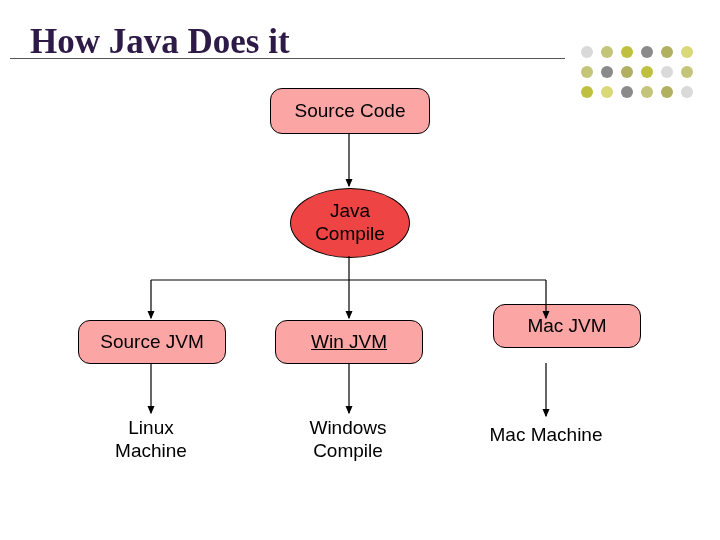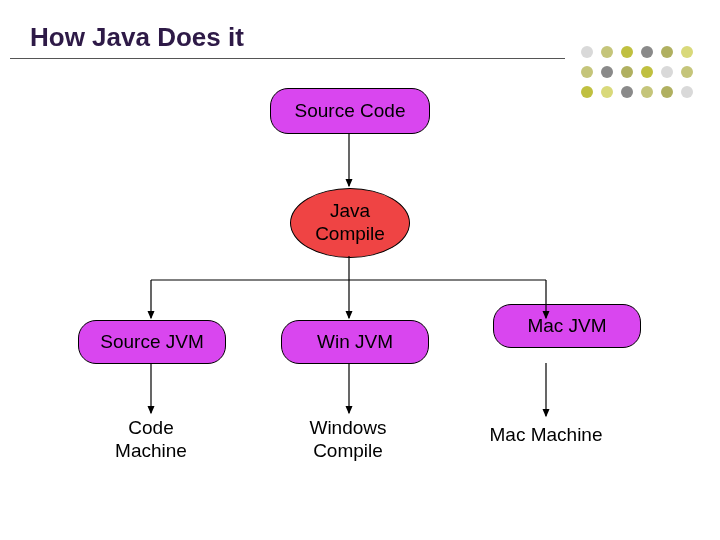--- a/index.html
+++ b/index.html
@@ -9,46 +9,47 @@
     height: 540px;
     background: #fff;
     font-family: Arial, sans-serif;
     position: relative;
     overflow: hidden;
   }
   .title {
     position: absolute;
     top: 22px;
     left: 30px;
-    font-size: 26px;
+    font-size: 35px;
     font-weight: bold;
     color: #2e1a47;
+    font-family: Liberation Serif, serif;
   }
   .title-underline {
     position: absolute;
     top: 58px;
     left: 10px;
     width: 555px;
     height: 1px;
     background: #555;
   }
   .node {
     position: absolute;
     display: flex;
     align-items: center;
     justify-content: center;
     text-align: center;
     font-size: 19px;
     color: #000;
     line-height: 1.2;
   }
   .rect {
-    background: #d946ef;
+    background: #fca5a5;
     border: 1.5px solid #000;
-    border-radius: 18px;
+    border-radius: 12px;
   }
   .ellipse {
     background: #ef4444;
     border: 1.5px solid #000;
     border-radius: 50%;
   }
   .plain {
     background: transparent;
   }
   svg.arrows {
@@ -101,30 +102,30 @@
 
 <div class="node ellipse" style="left:290px; top:188px; width:118px; height:68px;">
   <span style="white-space:pre-line;">Java
 Compile</span>
 </div>
 
 <div class="node rect" style="left:78px; top:320px; width:146px; height:42px;">
   <span>Source JVM</span>
 </div>
 
-<div class="node rect" style="left:281px; top:320px; width:146px; height:42px;">
+<div class="node rect" style="left:275px; top:320px; width:146px; height:42px;text-decoration:underline;">
   <span>Win JVM</span>
 </div>
 
 <div class="node rect" style="left:473px; top:304px; width:146px; height:42px;margin-left:20px;">
   <span>Mac JVM</span>
 </div>
 
 <div class="node plain" style="left:78px; top:415px; width:146px; height:50px;">
-  <span style="white-space:pre-line;">Code
+  <span style="white-space:pre-line;">Linux
 Machine</span>
 </div>
 
 <div class="node plain" style="left:275px; top:415px; width:146px; height:50px;">
   <span style="white-space:pre-line;">Windows
 Compile</span>
 </div>
 
 <div class="node plain" style="left:453px; top:420px; width:186px; height:30px;">
   <span>Mac Machine</span>

